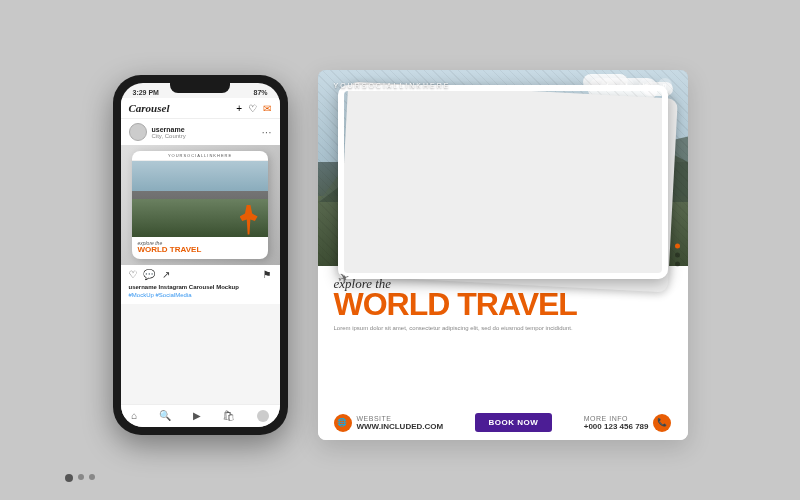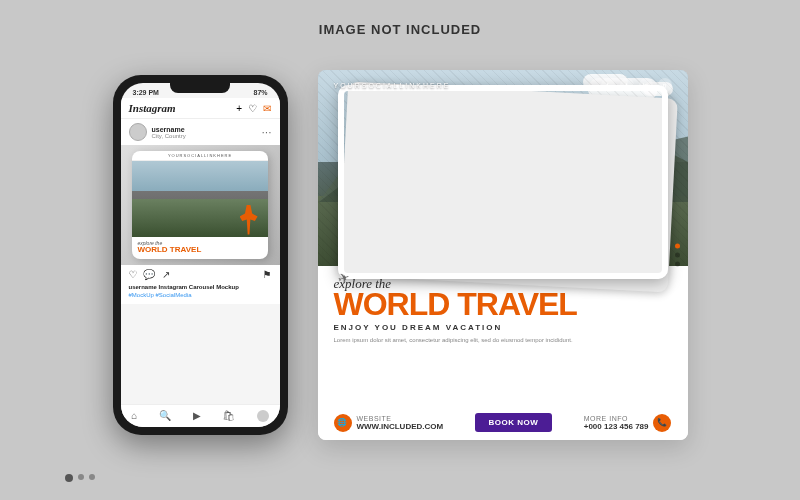--- a/index.html
+++ b/index.html
@@ -498,33 +498,32 @@
       color: #666;
       transform: rotate(-20deg);
       z-index: 5;
     }
   </style>
 </head>
 <body>
 
 <div class="container">
 
-  <div class="image-not-included">IMAGE NOT INCLUDED</div>
 
   <div class="phone-mockup">
     <div class="phone-notch"></div>
     <div class="phone-screen">
 
       <div class="phone-status-bar">
         <span>3:29 PM</span>
         <span>87%</span>
       </div>
 
       <div class="phone-instagram-header">
-        <span class="instagram-logo">Instagram</span>
+        <span class="instagram-logo">Carousel</span>
         <div class="insta-icons">
           <span style="font-size:10px;">+</span>
           <span style="font-size:10px;">♡</span>
           <span style="font-size:10px; color:#e85d04;">✉</span>
         </div>
       </div>
 
       <div class="phone-post-header">
         <div class="avatar-circle"></div>
         <div class="post-user-info">
@@ -633,21 +632,20 @@
       <div class="side-dot orange"></div>
       <div class="side-dot"></div>
       <div class="side-dot"></div>
     </div>
 
     <div class="plane-icon">✈</div>
 
     <div class="card-content">
       <div class="explore-italic">explore the</div>
       <div class="world-travel-text">WORLD TRAVEL</div>
-      <div class="enjoy-text">ENJOY YOU DREAM VACATION</div>
       <div class="lorem-text">Lorem ipsum dolor sit amet, consectetur adipiscing elit, sed do eiusmod tempor incididunt.</div>
 
       <div class="card-bottom-bar">
 
         <div class="card-bottom-item">
           <div class="orange-circle-icon">
             <span>🌐</span>
           </div>
           <div>
             <div class="bottom-label">Website</div>

